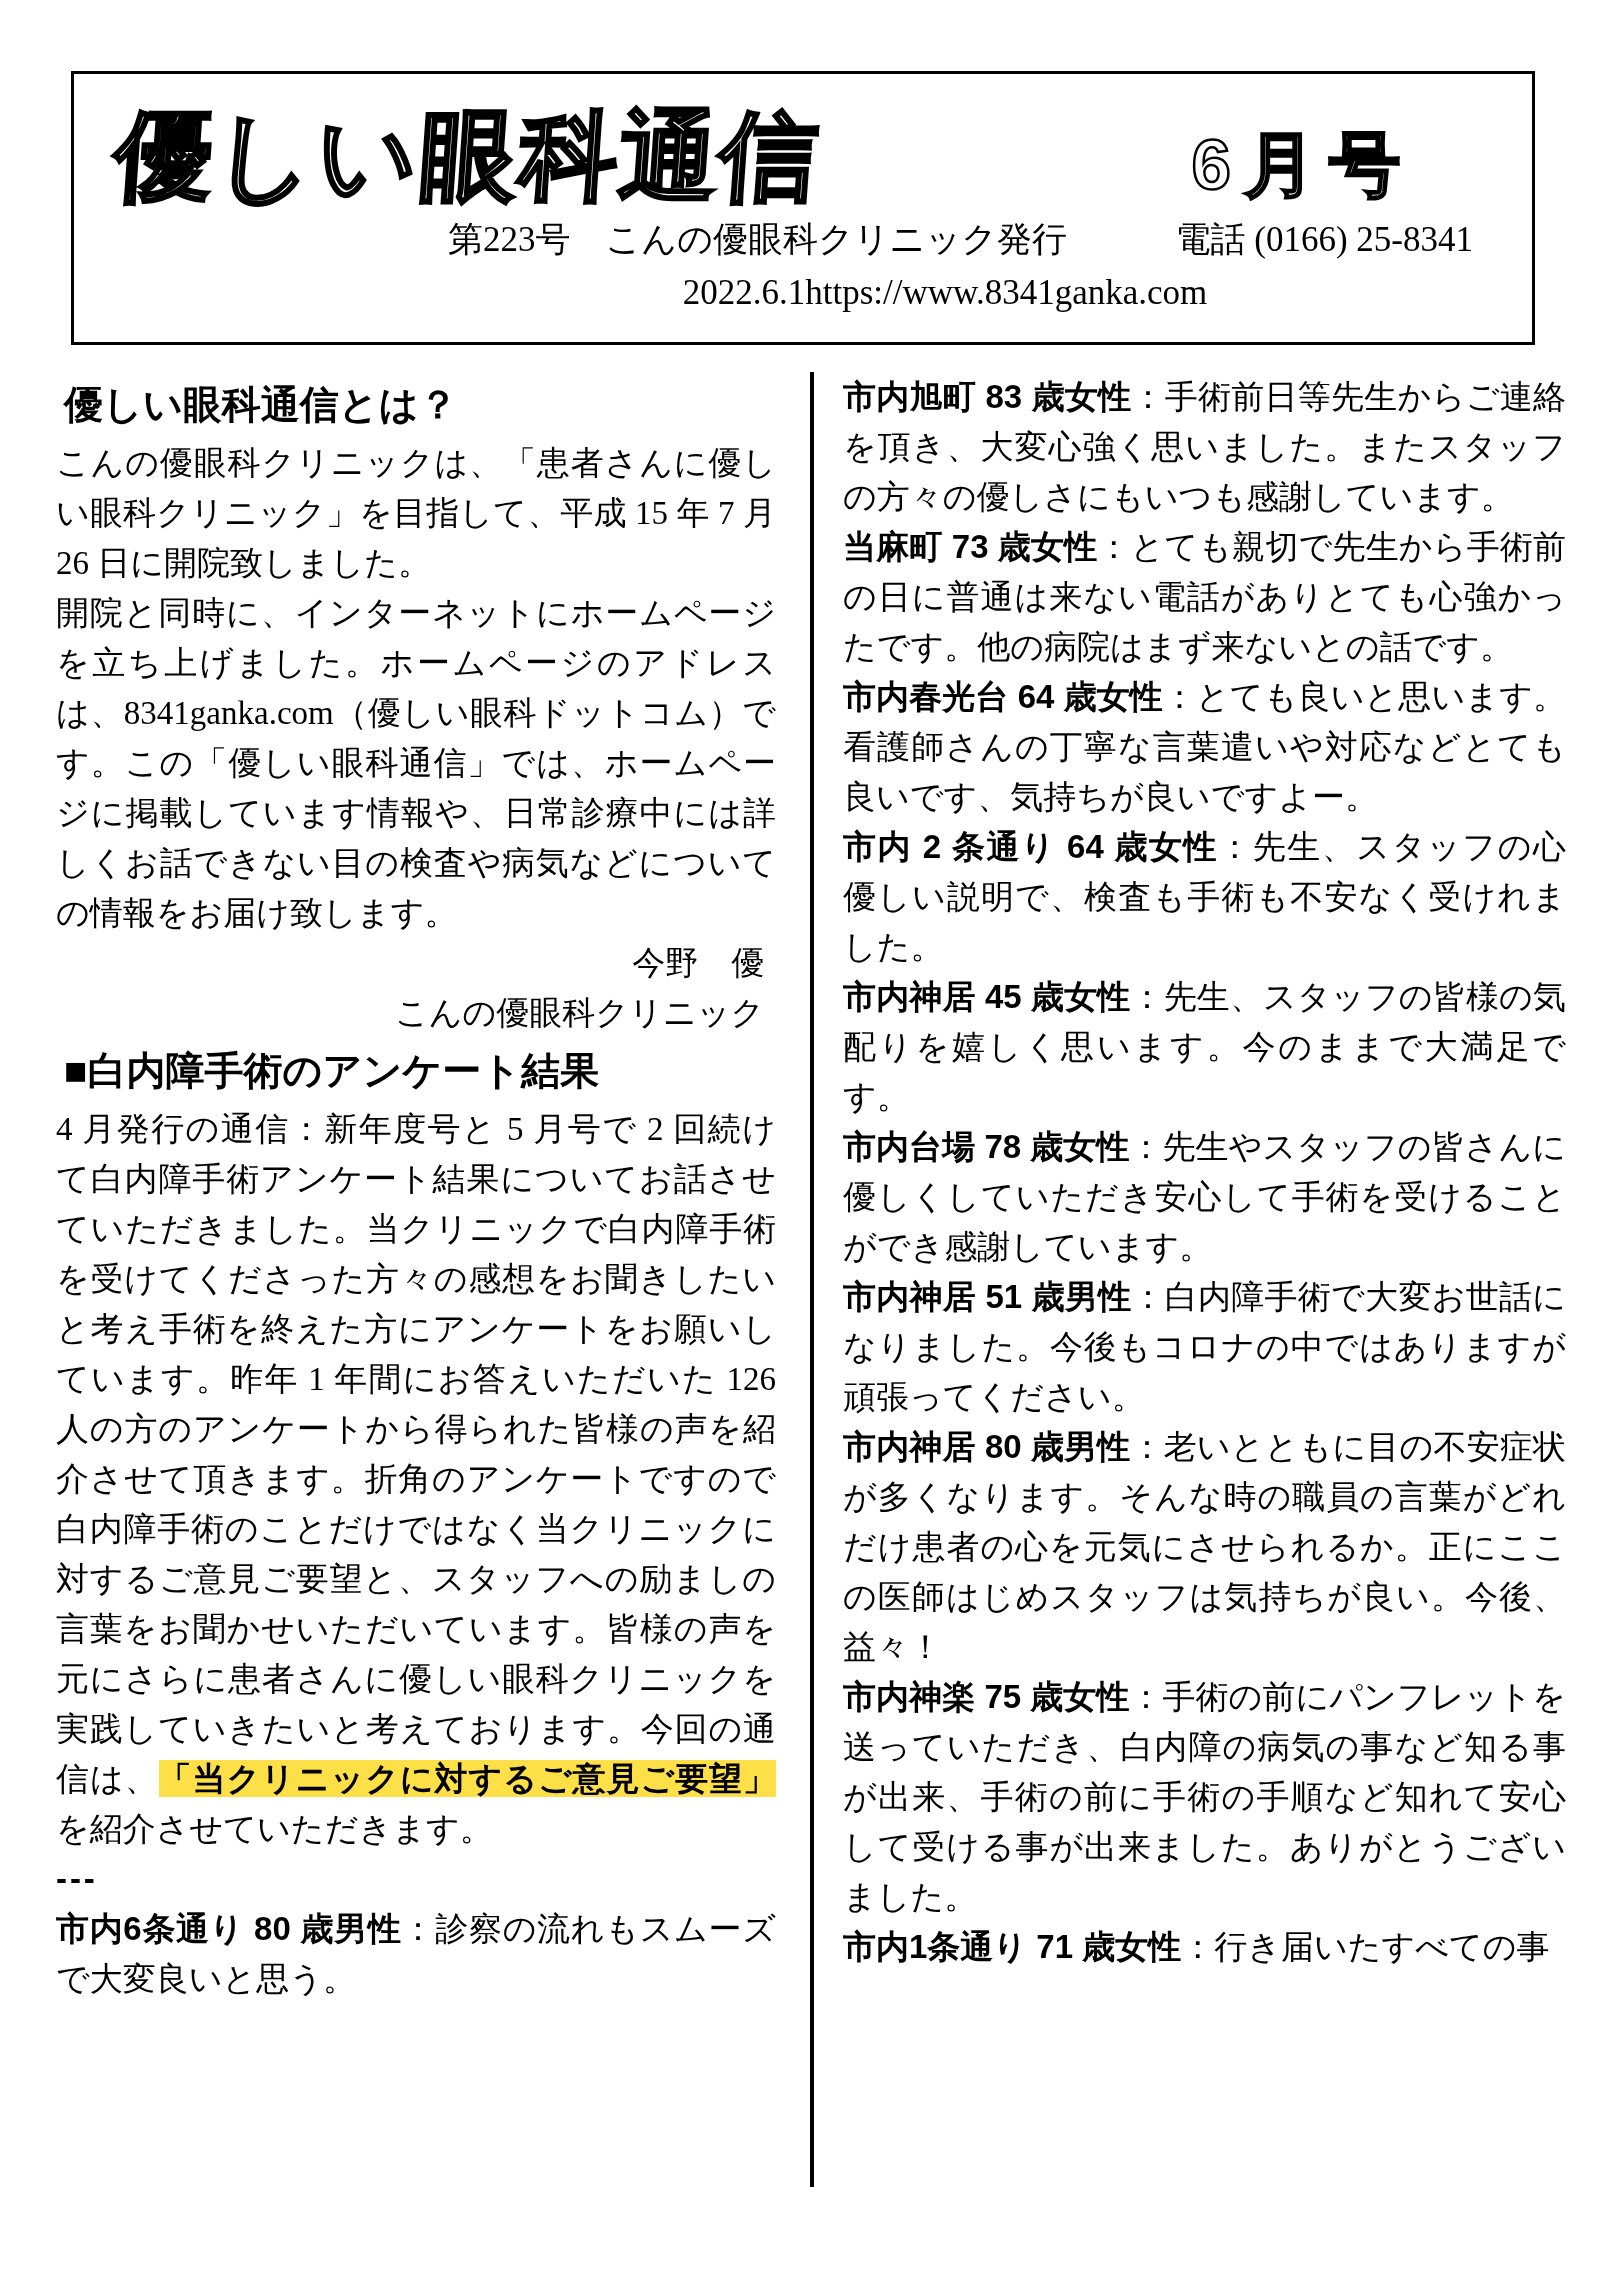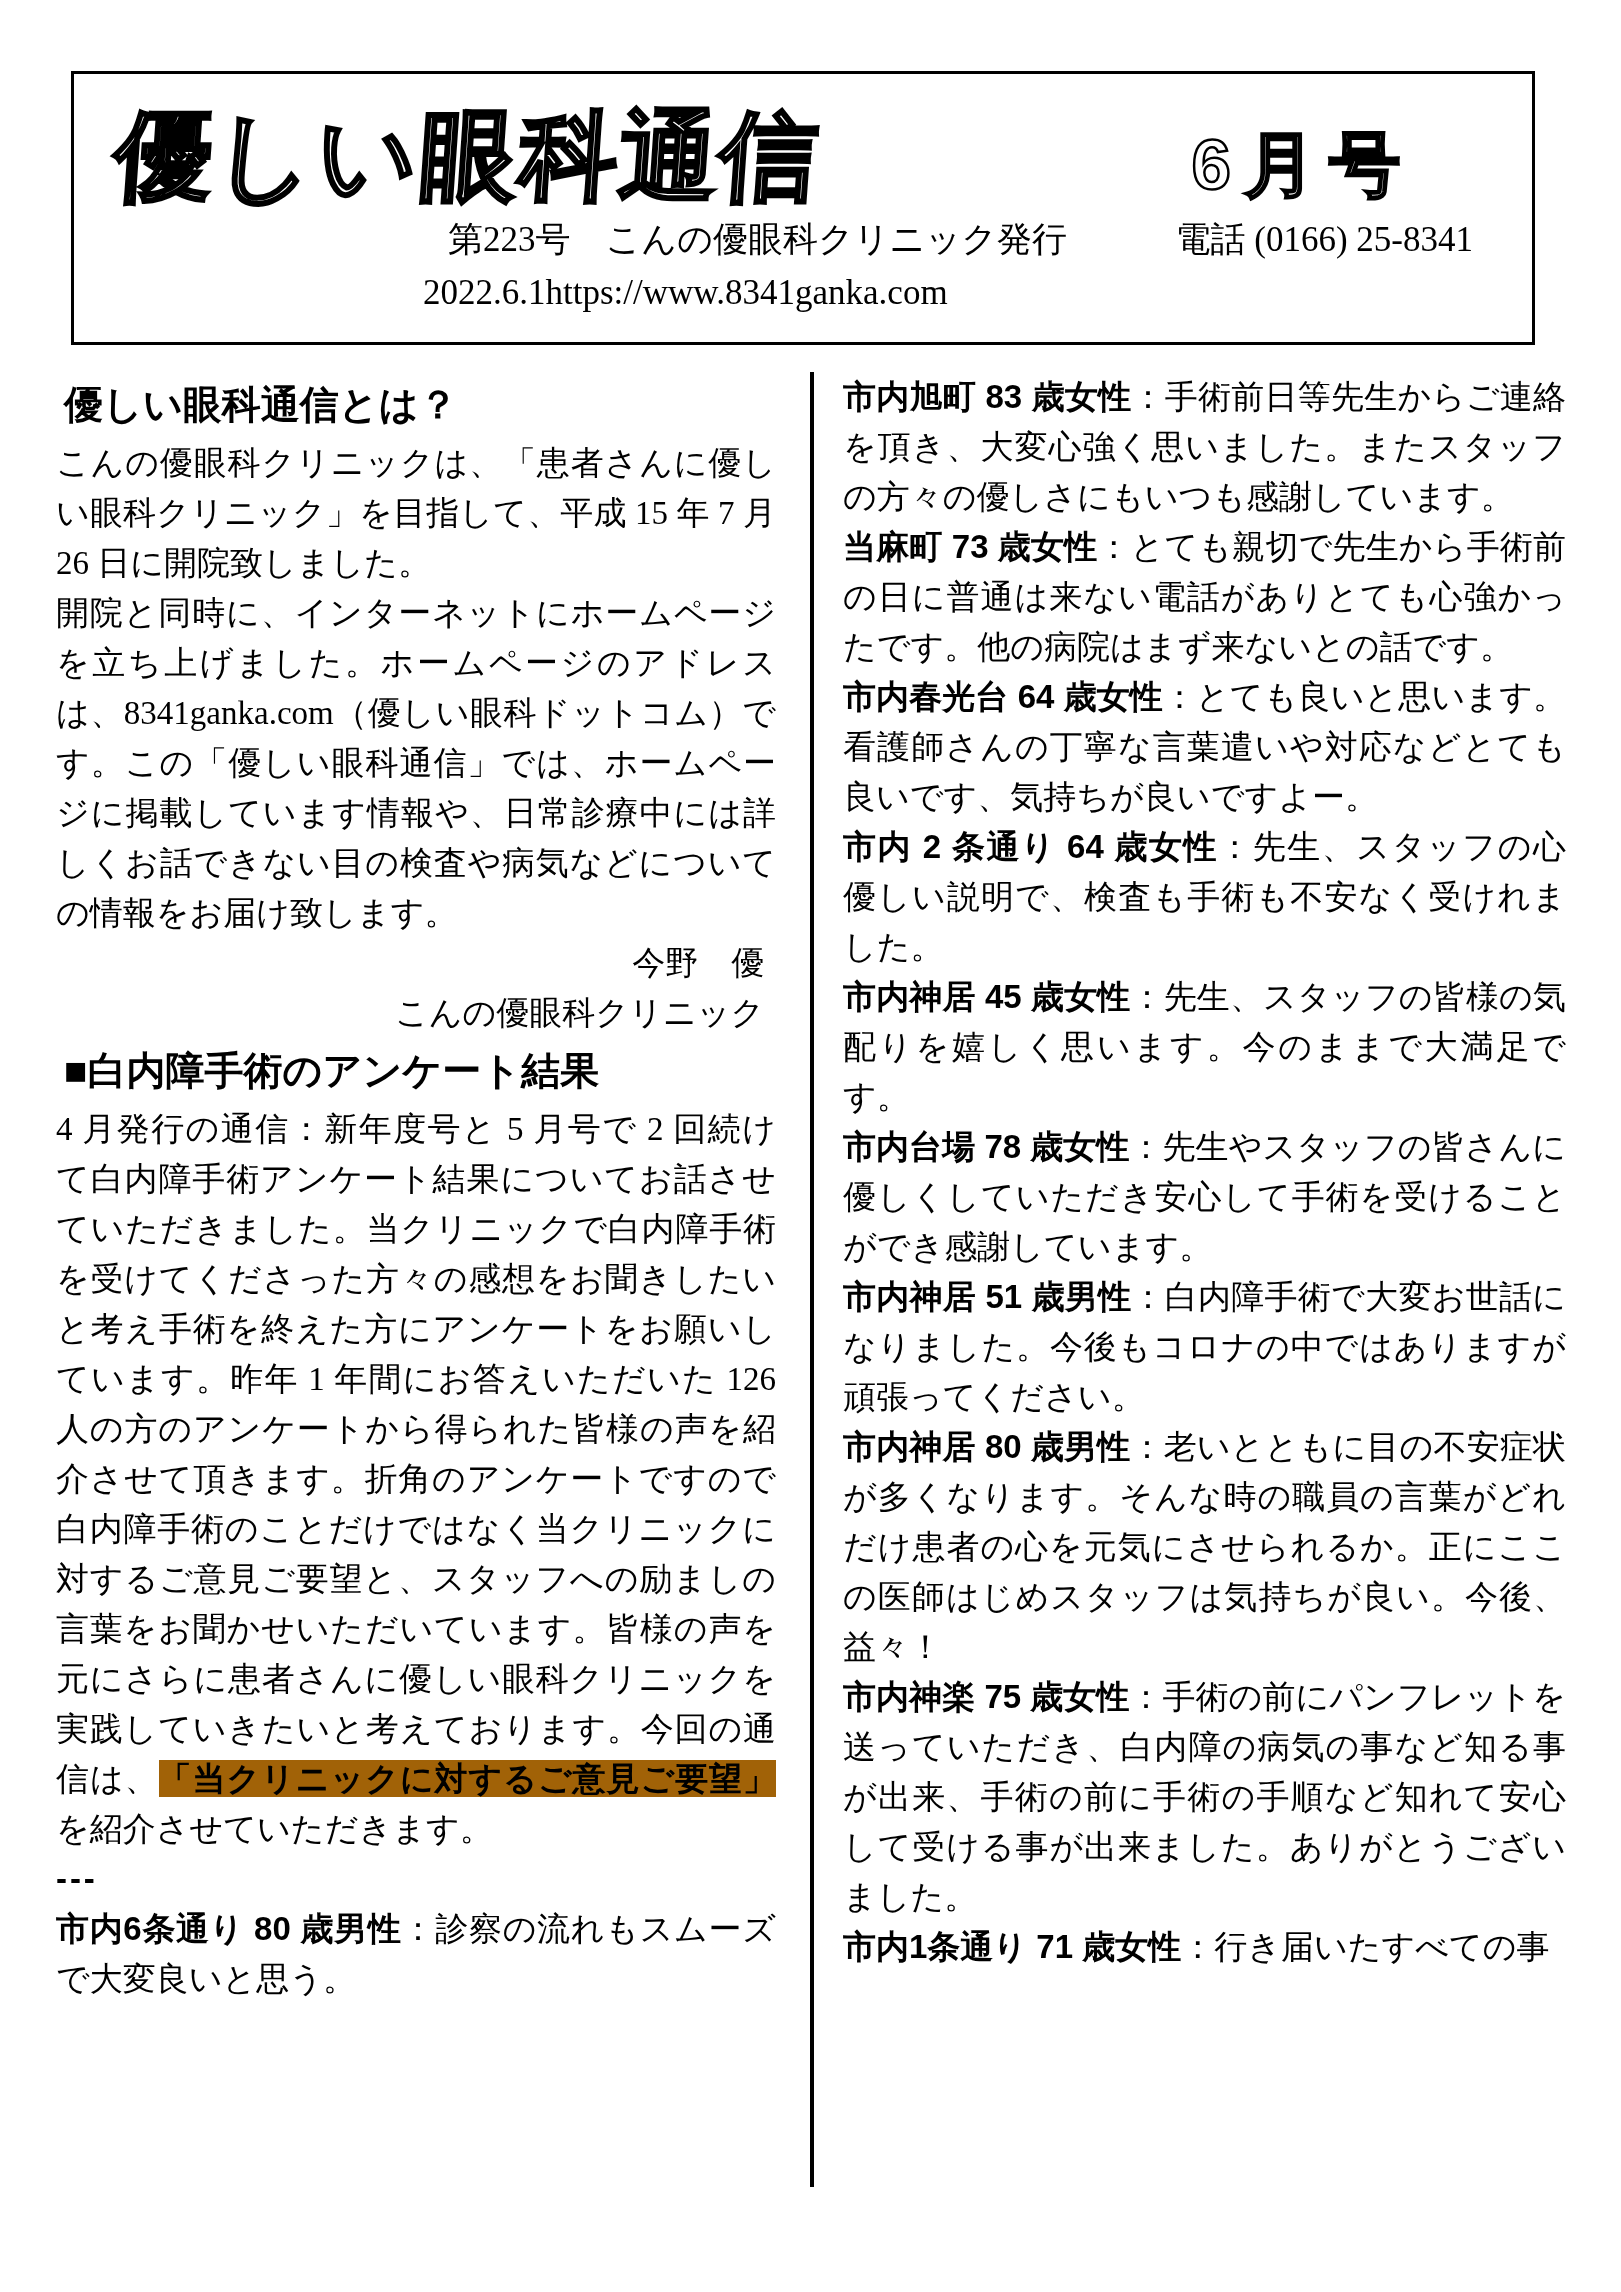--- a/index.html
+++ b/index.html
@@ -15,32 +15,32 @@
     display:flex;justify-content:space-between;align-items:flex-start;
     padding:33px 118px 0 41px;
   }
   .outline-text{
     color:#fff;font-weight:700;font-family:"Liberation Sans",sans-serif;
     -webkit-text-stroke:2.9px #000;letter-spacing:2px;white-space:nowrap;
   }
   .newsletter-title{font-size:98px;line-height:1;transform:skewX(-4deg);}
   .issue-month{font-size:71px;line-height:1;margin-top:21.6px;letter-spacing:13.7px;-webkit-text-stroke:2.5px #000;}
   .issue-row{display:flex;justify-content:space-between;font-size:35px;line-height:45px;padding:11.8px 59px 0 374px;align-items:center;}
-  .date-row{display:flex;justify-content:flex-start;font-size:35px;line-height:45px;padding:7.8px 65px 0 349px;}
+  .date-row{display:flex;justify-content:center;font-size:35px;line-height:45px;padding:7.8px 65px 0 349px;}
   .columns{position:absolute;left:56px;top:372px;width:1510px;display:flex;align-items:flex-start;}
   .col-left{width:720px;}
   .col-right{width:723px;margin-left:67px;}
   .column-divider{position:absolute;left:810px;top:372px;width:3.9px;height:1815px;background:#000;}
   .para{
     margin:0;font-size:33px;line-height:50px;text-align:justify;
     font-family:"Liberation Serif",serif;
   }
   .heading{margin:8px;font-size:39px;line-height:50px;font-family:"Liberation Sans",sans-serif;font-weight:700;}
   .signature{margin:0;font-size:33px;line-height:50px;text-align:right;padding-right:11.8px;}
-  .highlight{background:#a16207;font-family:"Liberation Sans",sans-serif;font-weight:700;}
+  .highlight{background:#fde047;font-family:"Liberation Sans",sans-serif;font-weight:700;}
   .dash-divider{margin:0;font-size:33px;line-height:50px;font-weight:700;letter-spacing:2.9px;font-family:"Liberation Sans",sans-serif;}
   .t-name{font-family:"Liberation Sans",sans-serif;font-weight:700;}
 </style>
 </head>
 <body>
 
 <div class="header-box">
   <div class="title-row">
     <div class="outline-text newsletter-title">優しい眼科通信</div>
     <div class="outline-text issue-month">6月号</div>

